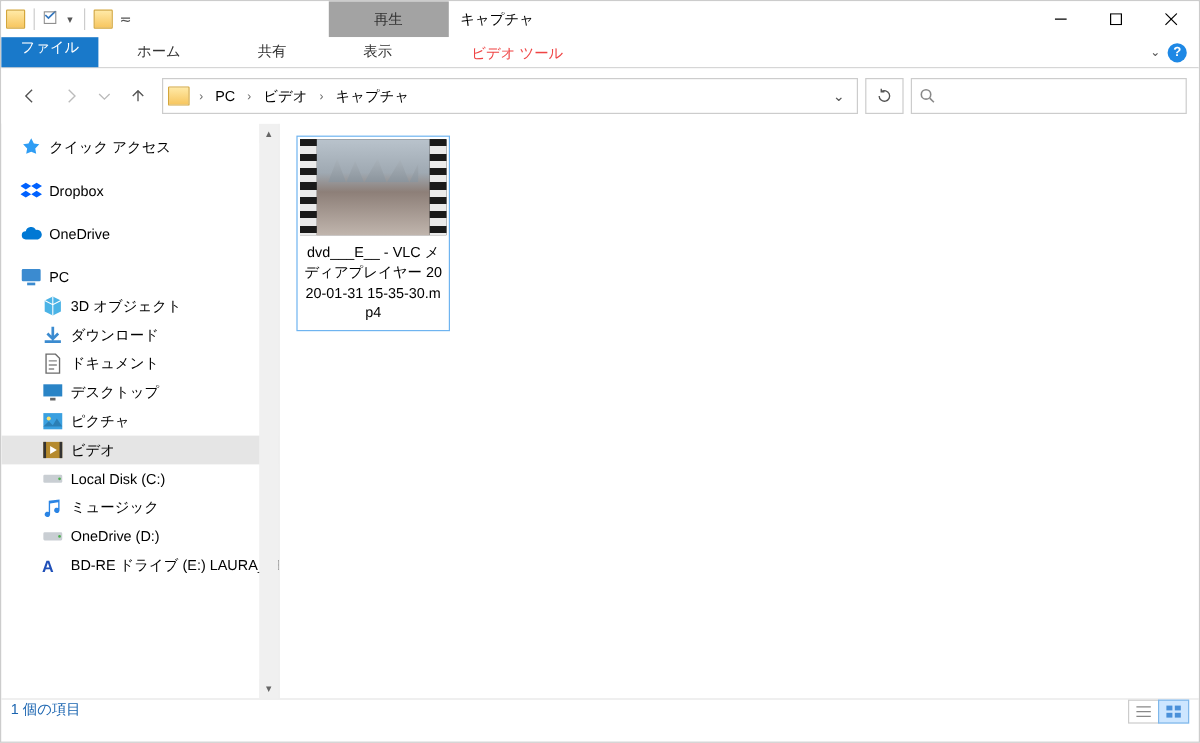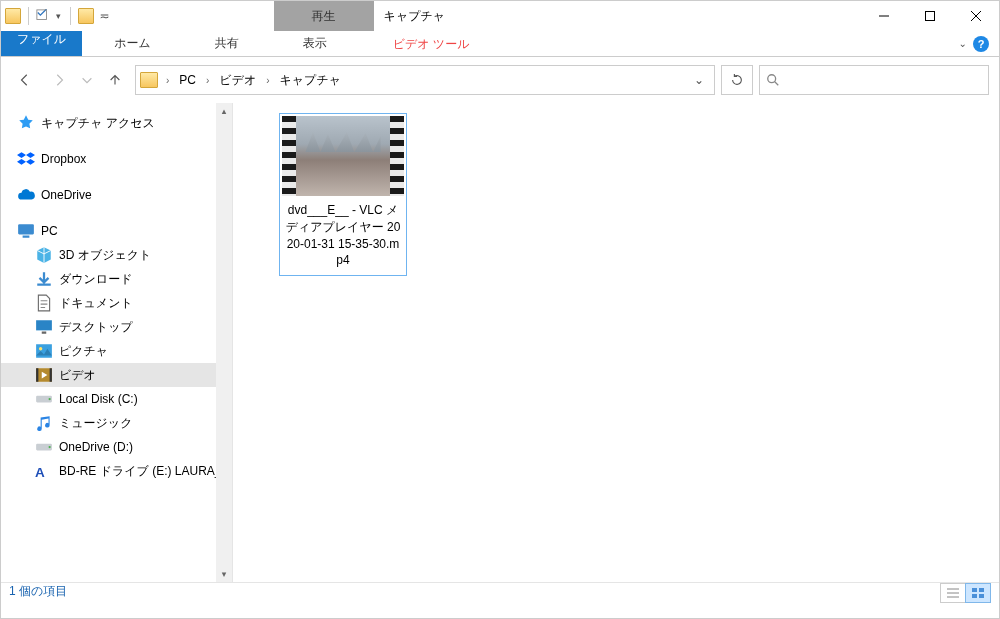--- a/index.html
+++ b/index.html
@@ -49,21 +49,21 @@
 .navpane { width:232px; border-right:1px solid #e5e5e5; overflow:hidden; padding-top:8px; position:relative; }
 .scrolltrack { position:absolute; right:0; top:0; bottom:0; width:16px; background:#f0f0f0; }
 .scroll-arrow-up { position:absolute; right:0; top:0; width:16px; height:16px; display:flex; align-items:center; justify-content:center; background:#f0f0f0; color:#666; font-size:9px; cursor:pointer;}
 .scroll-arrow-dn { position:absolute; right:0; bottom:0; width:16px; height:16px; display:flex; align-items:center; justify-content:center; background:#f0f0f0; color:#666; font-size:9px; cursor:pointer;}
 .tree-item { height:24px; display:flex; align-items:center; gap:6px; padding-left:16px; cursor:pointer; font-size:13px; color:#000; white-space:nowrap; }
 .tree-item.l2 { padding-left:34px; }
 .tree-item.sel { background:#e5e5e5; }
 .tree-item .ic { width:18px; height:18px; flex:none; display:flex; align-items:center; justify-content:center;}
 .sect-gap { height:12px; }
 
-.content { flex:1; padding:10px 14px; overflow:auto; background:#fff;margin-left:32px; }
+.content { flex:1; padding:10px 14px; overflow:auto; background:#fff; }
 .file-tile { width:128px; border:1px solid #6fb4f0; background:#fff; padding:2px; display:flex; flex-direction:column; align-items:center; cursor:pointer; }
 .thumb { width:100%; height:80px; position:relative; background:#000; }
 .thumb .film-l, .thumb .film-r { position:absolute; top:0; bottom:0; width:14px; background:repeating-linear-gradient(#1a1a1a 0 6px, #eaeaea 6px 12px); }
 .thumb .film-l { left:0; } .thumb .film-r { right:0; }
 .thumb .img { position:absolute; left:14px; right:14px; top:0; bottom:0; background:linear-gradient(180deg,#b9c3cc 0%, #9fa9b2 35%, #8d7f78 55%, #c0b5ad 100%); }
 .thumb .img::before{content:"";position:absolute;left:10%;right:10%;top:20%;bottom:55%;background:linear-gradient(#aab3bb,#8b949c);clip-path:polygon(0 100%,10% 0,20% 100%,30% 10%,40% 100%,55% 0,65% 100%,80% 5%,90% 100%,100% 20%,100% 100%);}  
 .file-label { text-align:center; font-size:12px; line-height:1.4; padding:6px 2px 4px; word-break:break-all; color:#000;}
 
 .statusbar { height:36px; border-top:1px solid #e5e5e5; display:flex; padding:0 8px; font-size:12px; color:#1a64b0; }
 .statusbar .flex{flex:1}
@@ -207,21 +207,21 @@
     <div class="scrolltrack"></div>
     <div class="scroll-arrow-up">▴</div>
     <div class="scroll-arrow-dn">▾</div>
 
     <div class="tree-item">
         <span class="ic ic-star">
           <svg viewBox="0 0 16 16">
             <path d="M8 1l2 4 4 .6-3 3 .7 4L8 11l-3.7 1.6.7-4-3-3L6 5z"></path>
           </svg>
         </span>
-        <span>キャプチャ アクセス</span>
+        <span>クイック アクセス</span>
       </div>
     <div class="sect-gap"></div>
     <div class="tree-item">
         <span class="ic ic-dropbox">
           <svg viewBox="0 0 16 16">
             <path d="M4 2 8 4.5 4 7 0 4.5zM12 2 16 4.5 12 7 8 4.5zM4 8 8 10.5 4 13 0 10.5zM12 8 16 10.5 12 13 8 10.5z"></path>
           </svg>
         </span>
         <span>Dropbox</span>
       </div>

